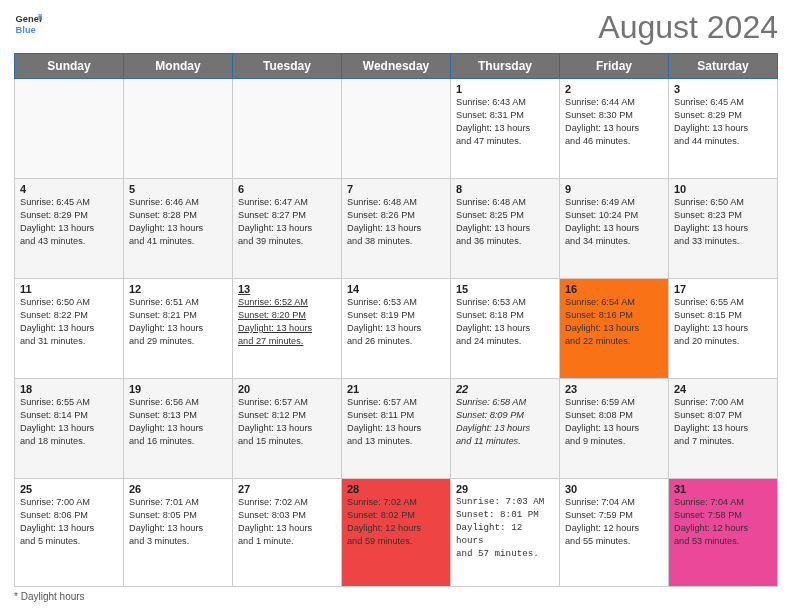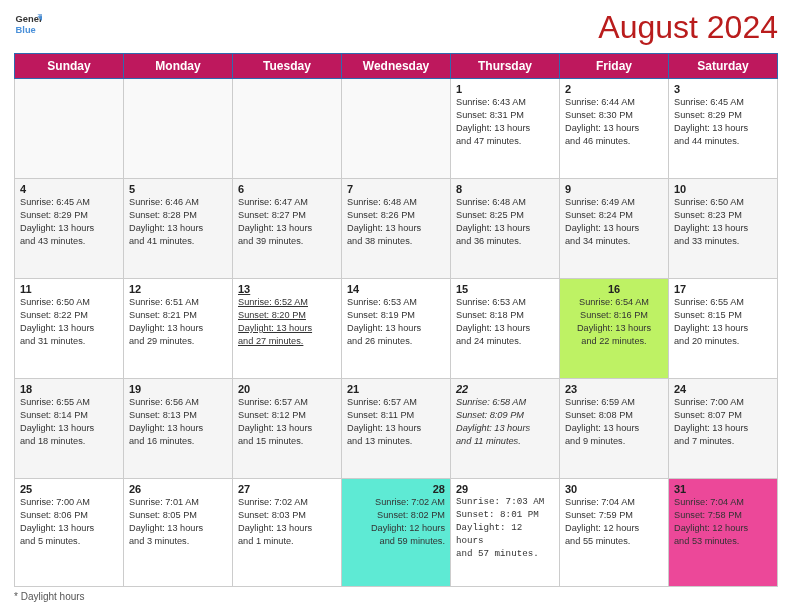--- a/index.html
+++ b/index.html
@@ -31,21 +31,21 @@
     .logo-icon {
       width: 28px;
       height: 28px;
     }
     .title-block {
       text-align: right;
     }
     .month-year {
       font-size: 32px;
       font-weight: normal;
-      color: #b91c1c;
+      color: #737373;
       line-height: 1.1;
     }
     .location {
       font-size: 14px;
       color: #444;
     }
     .calendar {
       flex: 1;
       border: 1px solid #ccc;
       border-collapse: collapse;
@@ -71,21 +71,21 @@
       height: 80px;
       width: 113px;
     }
     .calendar tr:nth-child(even) td {
       background: #f5f5f5;
     }
     .calendar tr:nth-child(odd) td {
       background: #fff;
     }
     
-    .calendar thead tr th { background: #be185d; }
+    .calendar thead tr th { background: #737373; }
     .day-num {
       font-size: 11px;
       font-weight: bold;
       color: #222;
       display: block;
       margin-bottom: 1px;
     }
     .day-info {
       font-size: 9.2px;
       color: #333;
@@ -195,21 +195,21 @@
           <td style="background: rgb(245, 245, 245);">
             <span class="day-num">8</span>
             <div class="day-info" style="white-space: pre-line;">Sunrise: 6:48 AM
 Sunset: 8:25 PM
 Daylight: 13 hours
 and 36 minutes.</div>
           </td>
           <td style="background: rgb(245, 245, 245);">
             <span class="day-num">9</span>
             <div class="day-info" style="white-space: pre-line;">Sunrise: 6:49 AM
-Sunset: 8:24 PM
+Sunset: 10:24 PM
 Daylight: 13 hours
 and 34 minutes.</div>
           </td>
           <td style="background: rgb(245, 245, 245);">
             <span class="day-num">10</span>
             <div class="day-info" style="white-space: pre-line;">Sunrise: 6:50 AM
 Sunset: 8:23 PM
 Daylight: 13 hours
 and 33 minutes.</div>
           </td>
@@ -243,21 +243,21 @@
 Daylight: 13 hours
 and 26 minutes.</div>
           </td>
           <td style="background: rgb(255, 255, 255);">
             <span class="day-num">15</span>
             <div class="day-info" style="white-space: pre-line;">Sunrise: 6:53 AM
 Sunset: 8:18 PM
 Daylight: 13 hours
 and 24 minutes.</div>
           </td>
-          <td style="background: #bef264; text-align: center;">
+          <td style="background: #f97316;">
             <span class="day-num">16</span>
             <div class="day-info" style="white-space: pre-line;">Sunrise: 6:54 AM
 Sunset: 8:16 PM
 Daylight: 13 hours
 and 22 minutes.</div>
           </td>
           <td style="background: rgb(255, 255, 255);">
             <span class="day-num">17</span>
             <div class="day-info" style="white-space: pre-line;">Sunrise: 6:55 AM
 Sunset: 8:15 PM
@@ -331,21 +331,21 @@
 Daylight: 13 hours
 and 3 minutes.</div>
           </td>
           <td style="background: rgb(255, 255, 255);">
             <span class="day-num">27</span>
             <div class="day-info" style="white-space: pre-line;">Sunrise: 7:02 AM
 Sunset: 8:03 PM
 Daylight: 13 hours
 and 1 minute.</div>
           </td>
-          <td style="background: #5eead4; text-align: right;">
+          <td style="background: #ef4444;">
             <span class="day-num">28</span>
             <div class="day-info" style="white-space: pre-line;">Sunrise: 7:02 AM
 Sunset: 8:02 PM
 Daylight: 12 hours
 and 59 minutes.</div>
           </td>
           <td style="background: rgb(255, 255, 255);">
             <span class="day-num">29</span>
             <div class="day-info" style="white-space: pre-line; font-family: Liberation Mono, monospace;">Sunrise: 7:03 AM
 Sunset: 8:01 PM

